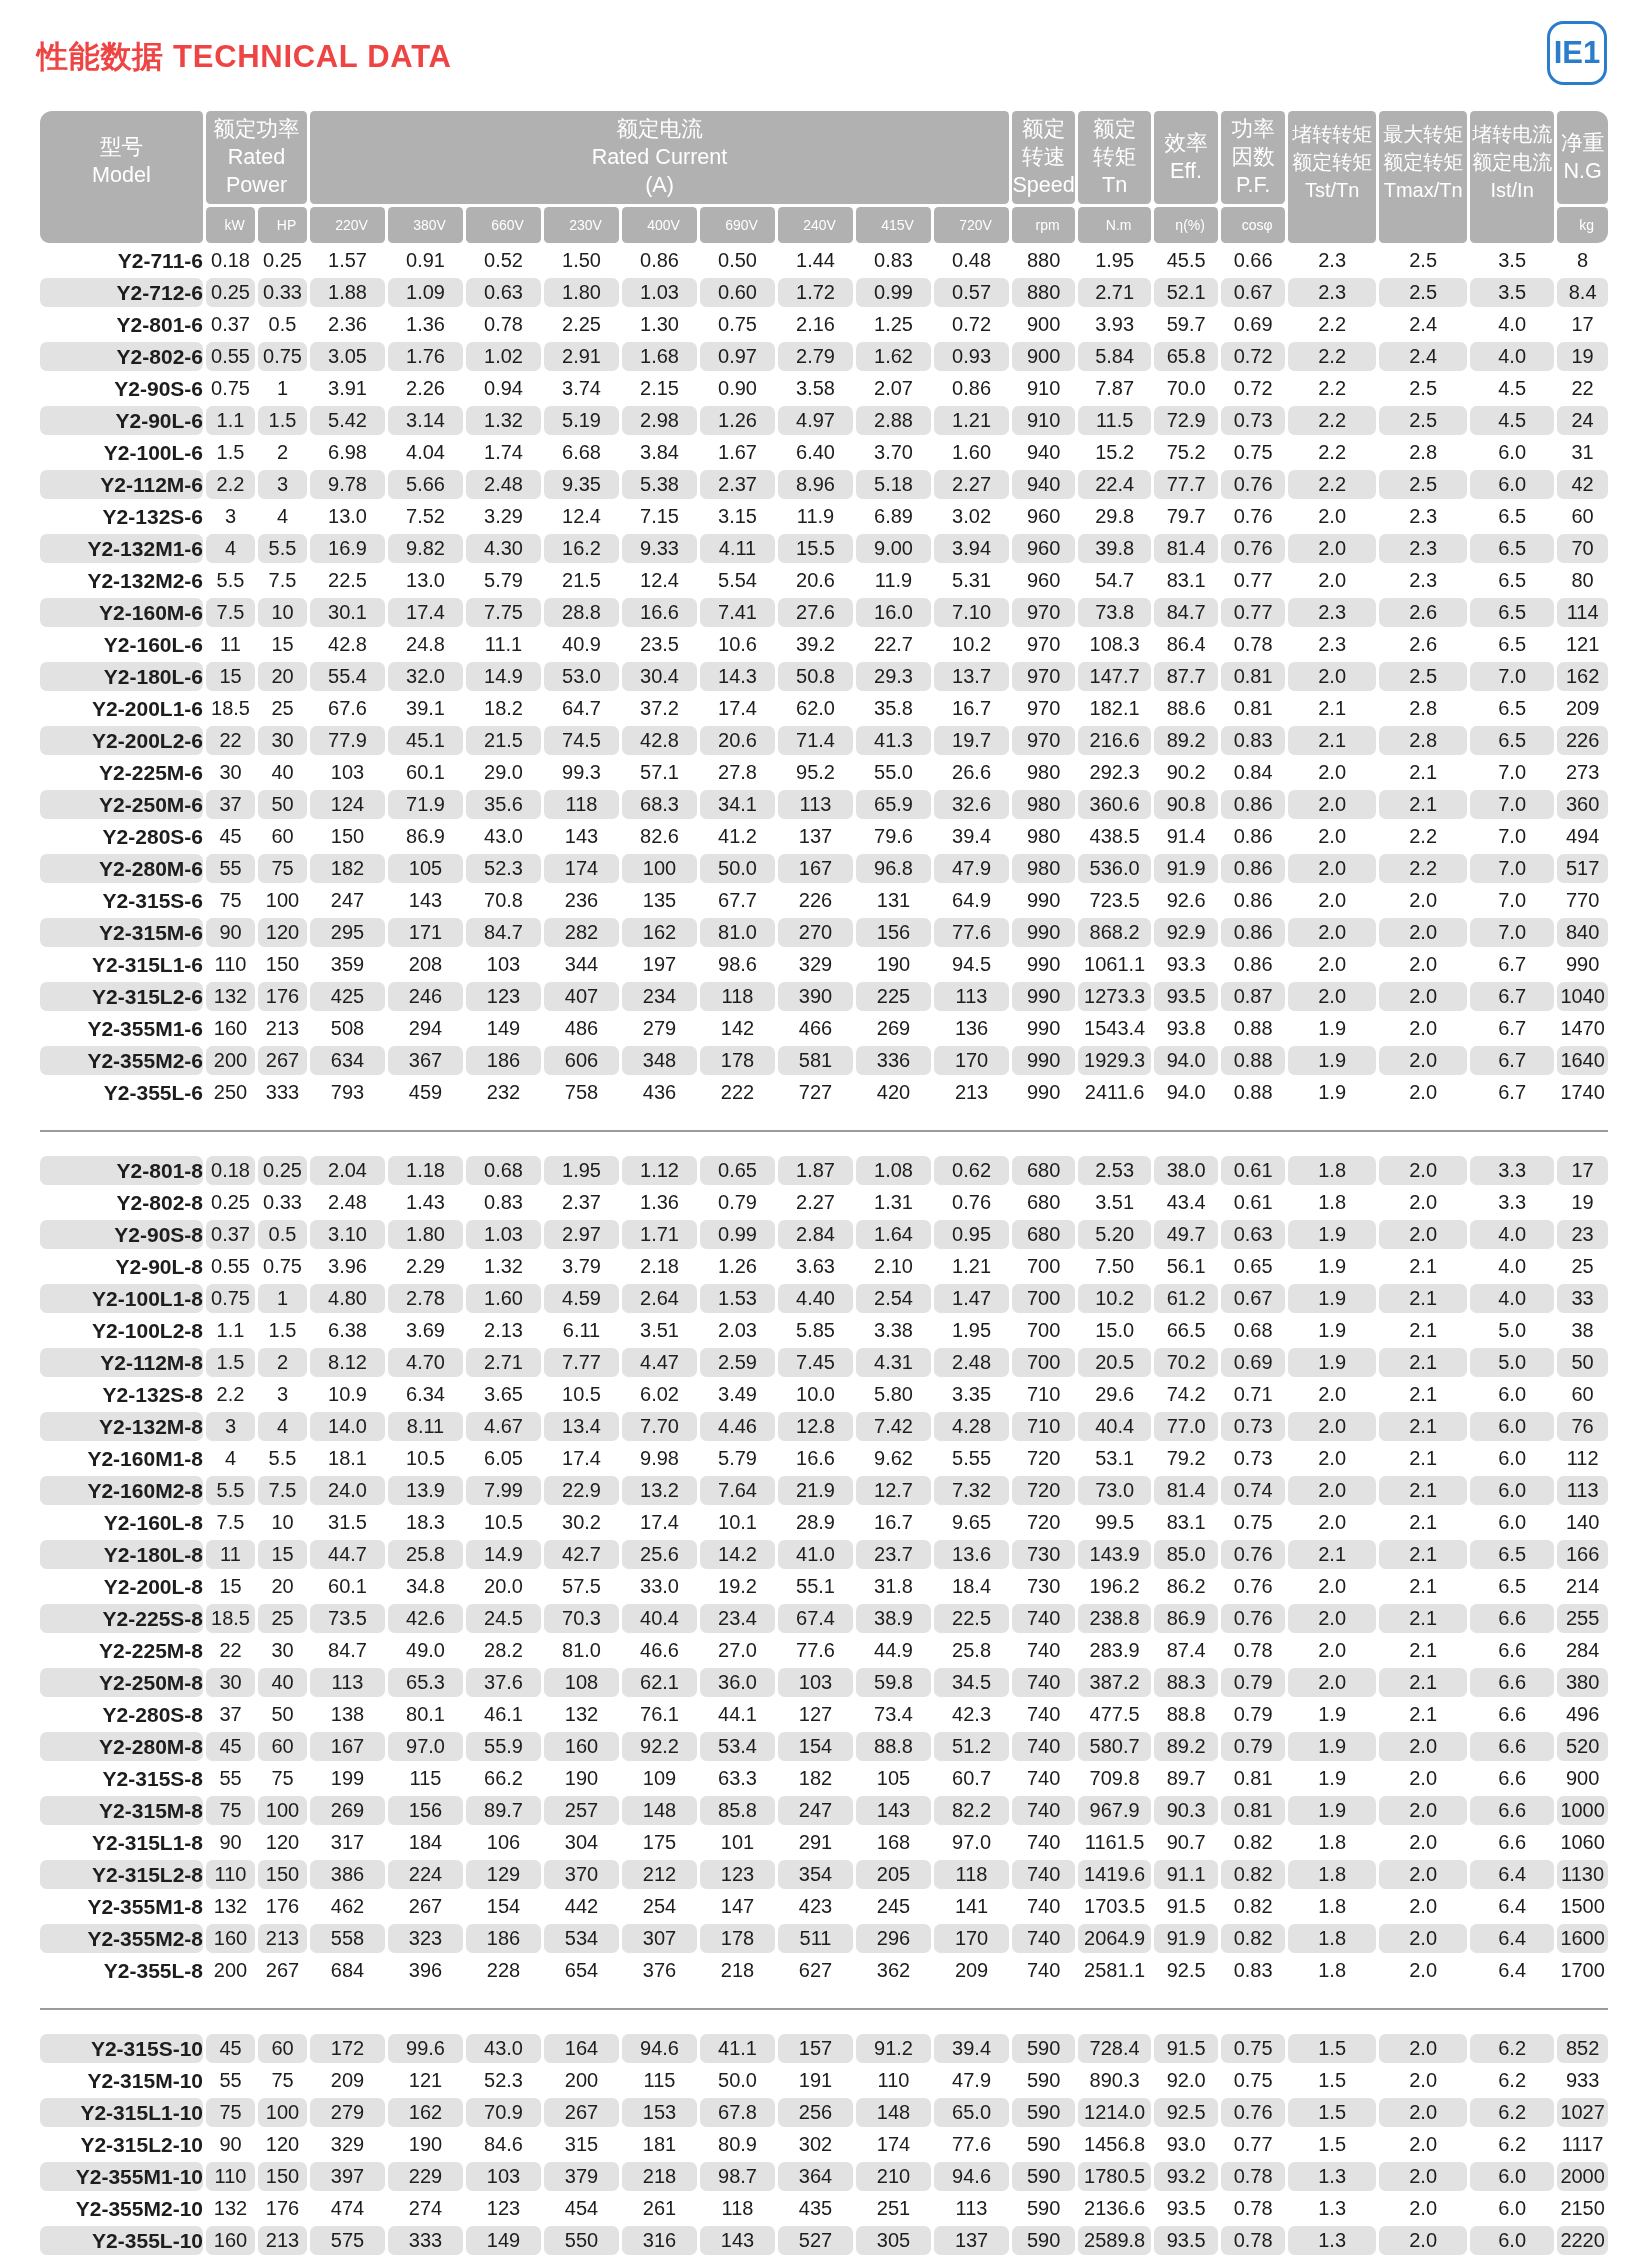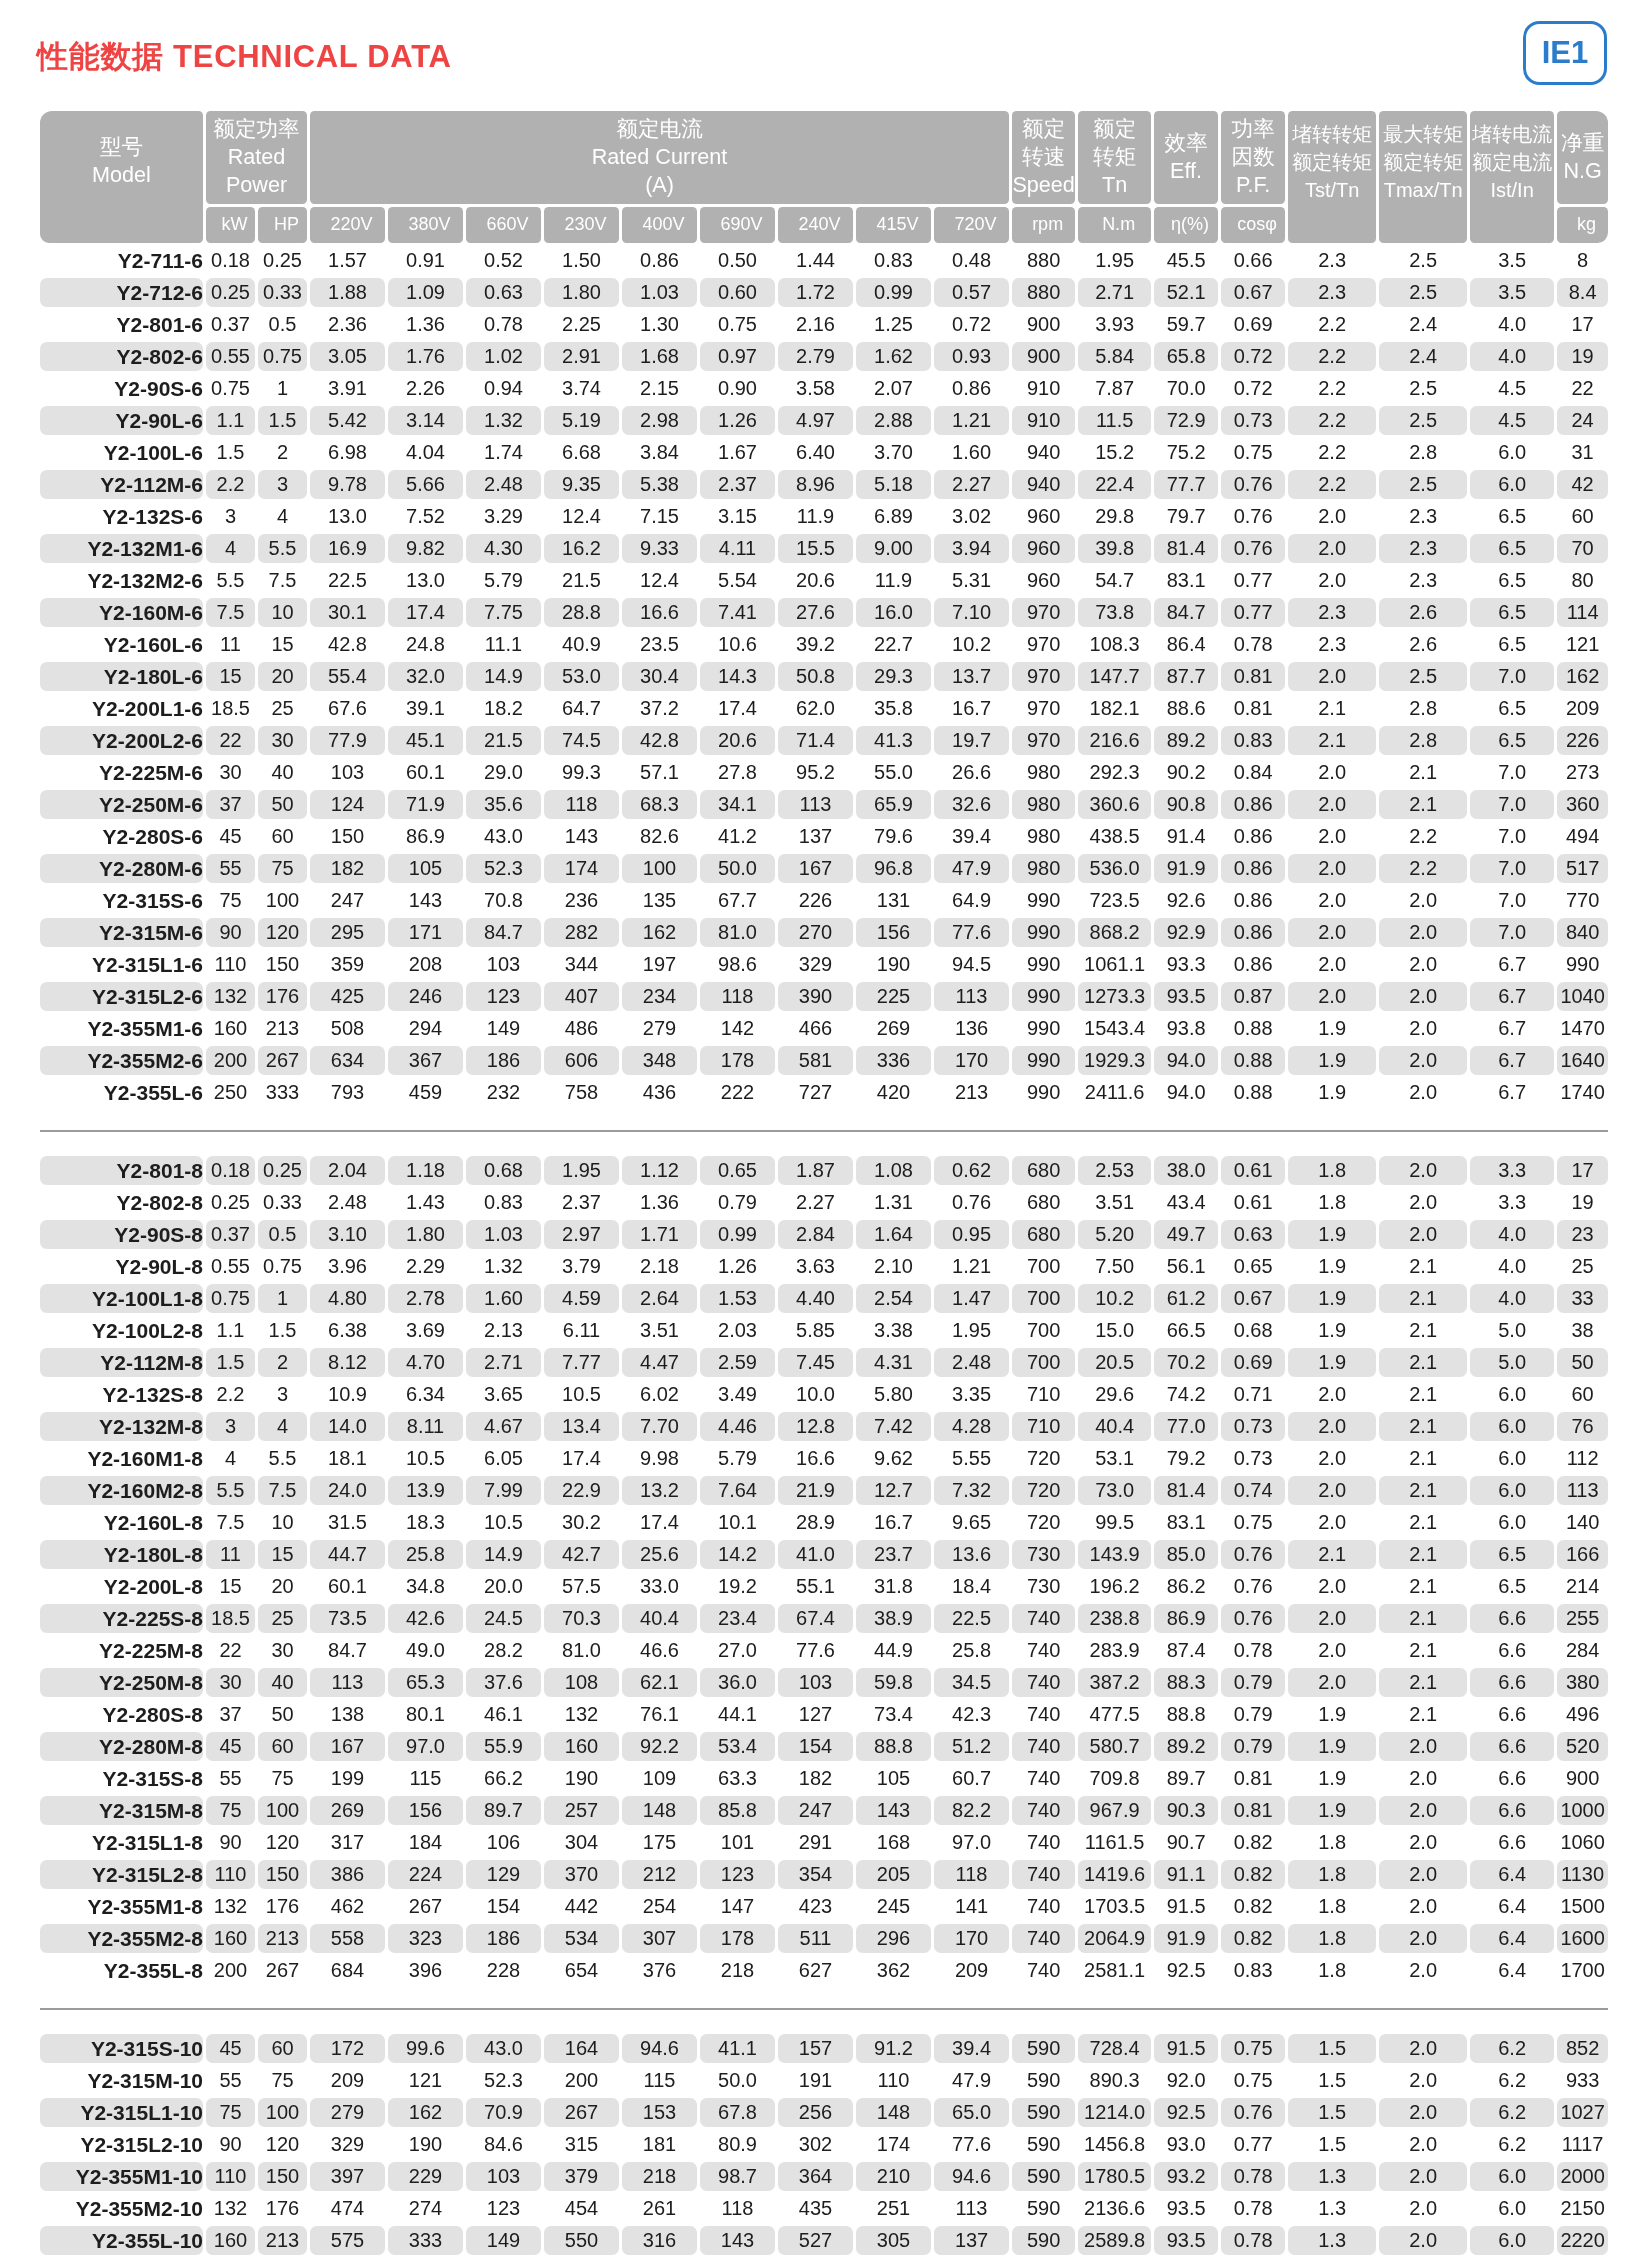--- a/index.html
+++ b/index.html
@@ -22,21 +22,21 @@
     height: 75px;
   }
   .page-title {
     font-size: 31px;
     font-weight: bold;
     color: #ef4444;
     letter-spacing: 0.7px;
     margin-top: 16.4px;
   }
   .badge {
-    width: 84px;
+    width: 60px;
     height: 64px;
     border: 3.7px solid #2b7ccb;
     border-radius: 16.4px;
     color: #2b7ccb;
     font-size: 31px;
     font-weight: bold;
     display: flex;
     align-items: center;
     justify-content: center;
     margin-top: 1.5px;
@@ -51,21 +51,21 @@
     background: #b1b1b1;
     color: #ffffff;
     font-weight: normal;
     white-space: pre-line;
     text-align: center;
     vertical-align: middle;
     padding: 0;
     border-radius: 4.5px;
   }
   .th-top   { height: 93px; font-size: 21.6px; line-height: 28px; }
-  .th-unit  { height: 36px;  font-size: 18px; padding-left: 8px; }
+  .th-unit  { height: 36px;  font-size: 14px; padding-left: 8px; }
   .th-ratio { vertical-align: top; padding-top: 9px; font-size: 20px; }
   .th-model { border-radius: 12px 4.5px 4.5px 9px; vertical-align: top; padding-top: 22.4px; }
   .th-ng    { border-radius: 4.5px 12px 4.5px 4.5px; margin-top: 30px; }
   .th-kg    { border-radius: 4.5px 4.5px 10.4px 4.5px; }
   td {
     padding: 0;
     height: 29px;
     font-size: 20px;
     line-height: 29px;
     text-align: center;

